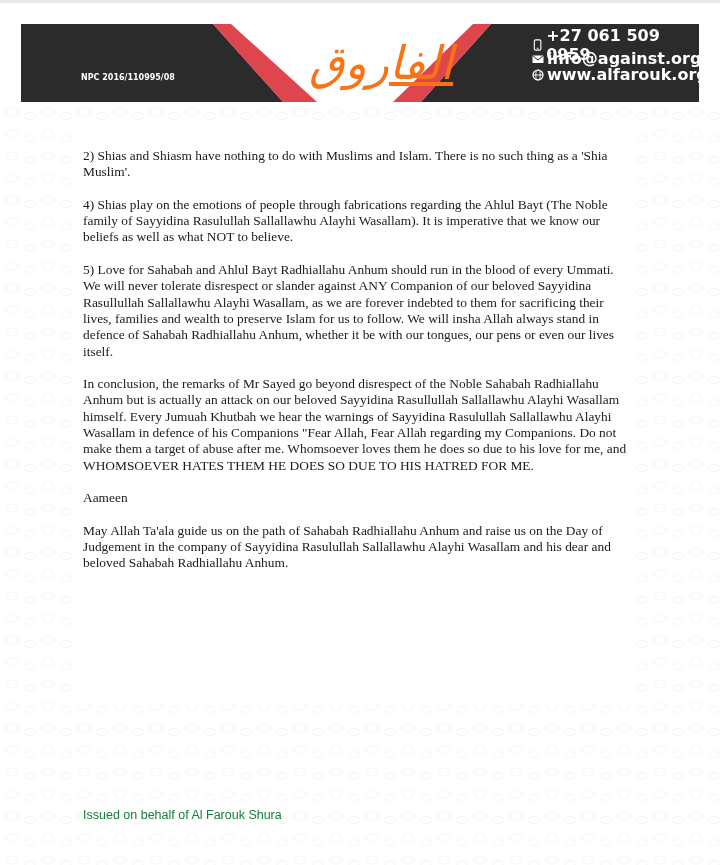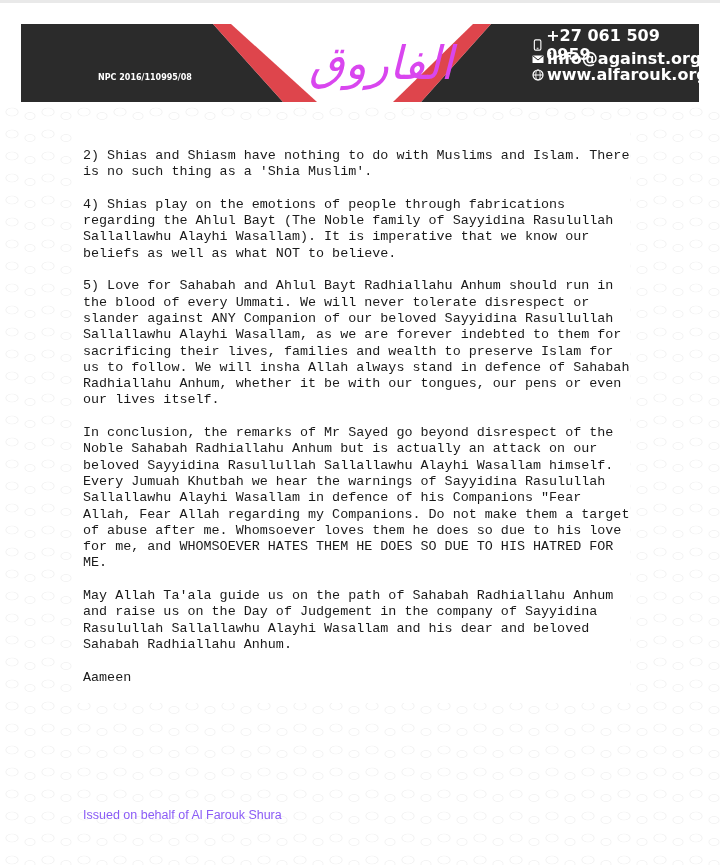--- a/index.html
+++ b/index.html
@@ -25,41 +25,41 @@
     position: absolute; left: 21px; top: 24px; width: 678px; height: 78px; background: #2b2b2b; overflow: hidden;
   }
   .header-white {
     position: absolute; left: 0; top: 0; width: 678px; height: 78px;
   }
   .org-title {
     position: absolute; left: 3px; top: 33px; width: 210px; text-align: center;
     color: #ffffff; font-family: "DejaVu Sans", sans-serif; font-weight: bold; font-size: 13px; letter-spacing: 0.1px;
   }
   .org-npc {
-    position: absolute; left: 19px; top: 49px; width: 210px; text-align: center;
+    position: absolute; left: 2px; top: 49px; width: 210px; text-align: center;
     color: #ffffff; font-family: "DejaVu Sans", sans-serif; font-weight: bold; font-size: 8px;
   }
   .arabic-logo {
     position: absolute; left: 280px; top: 4px; width: 160px; height: 70px;
-    color: #d946ef; font-family: "DejaVu Serif", serif; font-size: 46px; font-style: italic;
-    text-align: center; line-height: 70px; direction: rtl;
+    color: #f97316; font-family: "DejaVu Serif", serif; font-size: 46px; font-style: italic;
+    text-align: center; line-height: 70px; direction: rtl; text-decoration: underline;
   }
   .contact { position: absolute; left: 511px; color: #ffffff; font-family: "DejaVu Sans", sans-serif; font-weight: bold; font-size: 16px; display: flex; align-items: center; gap: 3px; }
   .contact .ic { display: inline-block; width: 12px; height: 12px; }
   .c-phone { top: 2px; }
   .c-email { top: 25px; }
   .c-web { top: 41px; }
   
   .doc {
     position: absolute; left: 83px; top: 148px; width: 550px;
-    font-family: Liberation Mono, monospace; font-size: 13.4px; line-height: 16.3px; color: #1a1a1a;
+    font-family: Liberation Serif, serif; font-size: 13.4px; line-height: 16.3px; color: #1a1a1a;
   }
   .doc p { margin: 0 0 16.3px 0; }
   .signoff {
-    position: absolute; left: 83px; top: 808px; font-family: "Liberation Sans", sans-serif; font-size: 12.5px; color: #8b5cf6; text-align: center;
+    position: absolute; left: 83px; top: 808px; font-family: "Liberation Sans", sans-serif; font-size: 12.5px; color: #15803d; text-align: center;
   }
 </style>
 </head>
 <body>
 
 <div class="topline"></div>
 <div class="watermark"></div>
 <div class="content-bg"></div>
 
 <div class="header">
@@ -93,17 +93,17 @@
       </svg>
     <span>www.alfarouk.org</span>
   </div>
 </div>
 
 <div class="doc">
   <p>2) Shias and Shiasm have nothing to do with Muslims and Islam. There is no such thing as a 'Shia Muslim'.</p>
   <p>4) Shias play on the emotions of people through fabrications regarding the Ahlul Bayt (The Noble family of Sayyidina Rasulullah Sallallawhu Alayhi Wasallam). It is imperative that we know our beliefs as well as what NOT to believe.</p>
   <p>5) Love for Sahabah and Ahlul Bayt Radhiallahu Anhum should run in the blood of every Ummati. We will never tolerate disrespect or slander against ANY Companion of our beloved Sayyidina Rasullullah Sallallawhu Alayhi Wasallam, as we are forever indebted to them for sacrificing their lives, families and wealth to preserve Islam for us to follow. We will insha Allah always stand in defence of Sahabah Radhiallahu Anhum, whether it be with our tongues, our pens or even our lives itself.</p>
   <p>In conclusion, the remarks of Mr Sayed go beyond disrespect of the Noble Sahabah Radhiallahu Anhum but is actually an attack on our beloved Sayyidina Rasullullah Sallallawhu Alayhi Wasallam himself. Every Jumuah Khutbah we hear the warnings of Sayyidina Rasulullah Sallallawhu Alayhi Wasallam in defence of his Companions "Fear Allah, Fear Allah regarding my Companions. Do not make them a target of abuse after me. Whomsoever loves them he does so due to his love for me, and WHOMSOEVER HATES THEM HE DOES SO DUE TO HIS HATRED FOR ME.</p>
+  <p>Aameen</p>
   <p>May Allah Ta'ala guide us on the path of Sahabah Radhiallahu Anhum and raise us on the Day of Judgement in the company of Sayyidina Rasulullah Sallallawhu Alayhi Wasallam and his dear and beloved Sahabah Radhiallahu Anhum.</p>
-  <p>Aameen</p>
 </div>
 
 <div class="signoff">Issued on behalf of Al Farouk Shura</div>
 
 </body></html>

